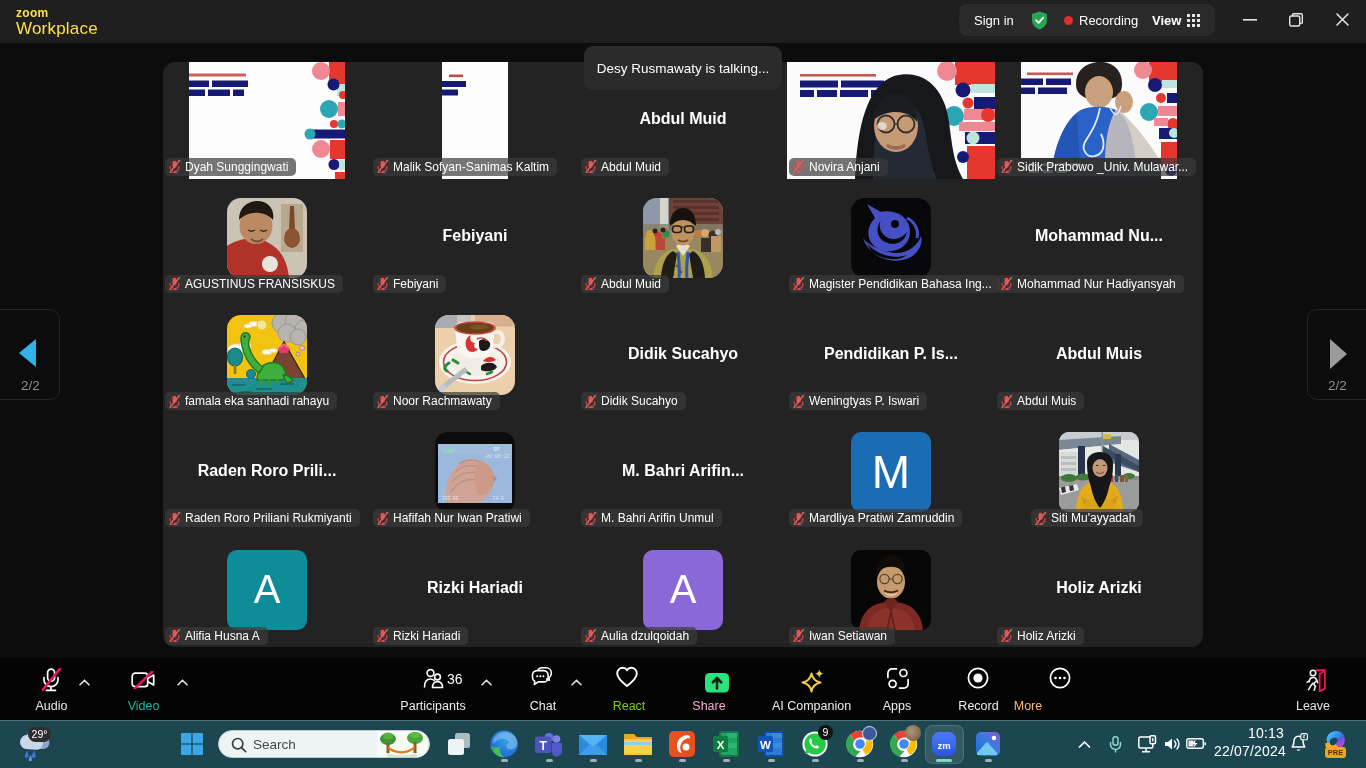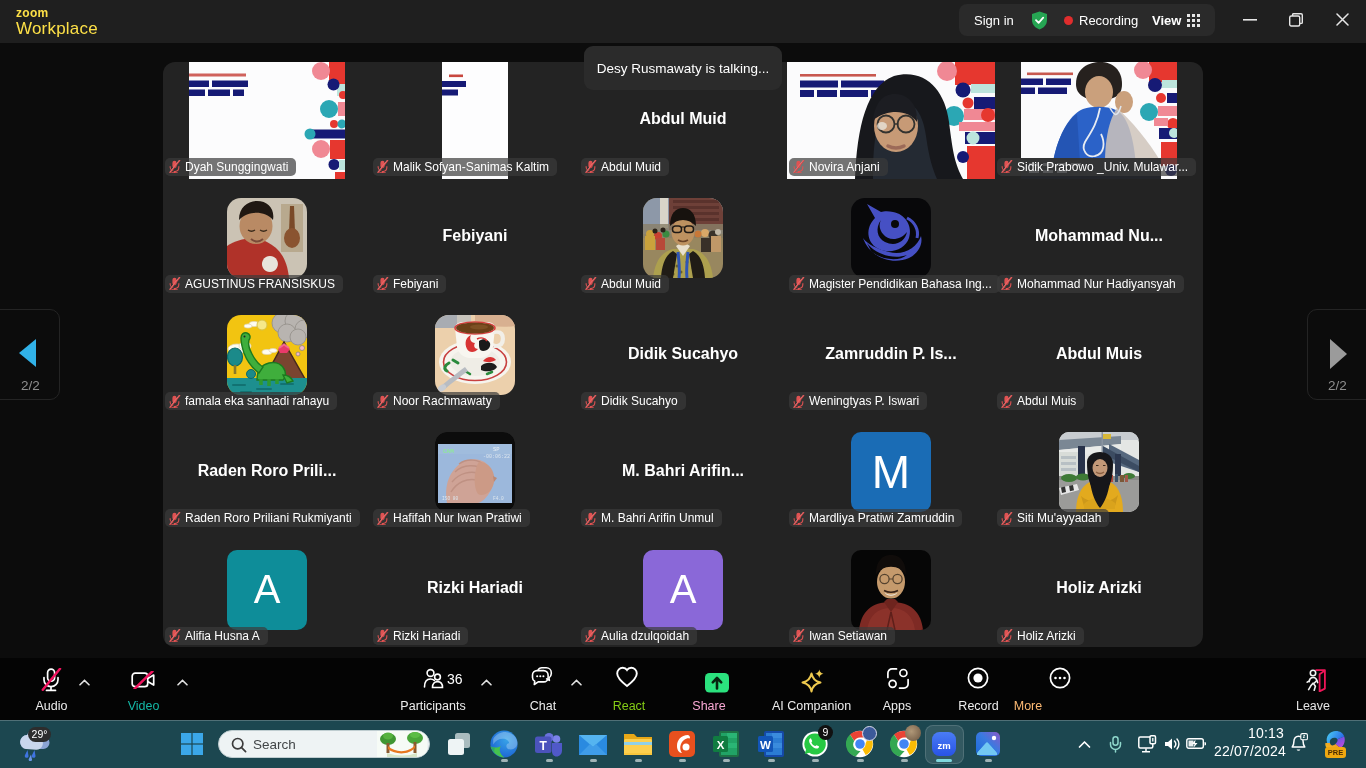--- a/index.html
+++ b/index.html
@@ -418,21 +418,21 @@
 <path d="M20 13 C20 9 24 7 28 7 L52 7 C56 7 60 9 60 13 L58 32 C57 38 52 42 46 43 L34 43 C28 42 23 38 22 32 Z" fill="#f8f6f0"></path>
 <ellipse cx="40" cy="13" rx="20" ry="6" fill="none" stroke="#d84040" stroke-width="1.6"></ellipse>
 <ellipse cx="40" cy="13" rx="19" ry="5.5" fill="#6b4018"></ellipse>
 <ellipse cx="44" cy="12" rx="9" ry="2.5" fill="#7d5024"></ellipse>
 <path d="M58 16 q12 -3 12 8 q0 10 -12 9 l0.8 -4 q7 1 7 -5.5 q0 -6.5 -8.2 -4 Z" fill="#f2efe8"></path>
 <path d="M36 20 C34 24 36 28 40 28 C38 31 40 34 43 34 C40 38 34 38 32 34 C29 28 31 22 36 20 Z" fill="#d83434"></path>
 <path d="M44 26 C48 23 53 24 55 28 C56 32 53 36 48 36 C45 36 44 33 44 30 Z" fill="#1a1a1a"></path>
 <path d="M42 24 C46 22 50 23 52 26" stroke="#d83434" stroke-width="1.5" fill="none"></path>
 </svg></div>
 <div class="ctr" style="left:416.0px;top:282.6px">Didik Sucahyo</div>
-<div class="ctr" style="left:624.0px;top:282.6px">Zamruddin P. Is...</div>
+<div class="ctr" style="left:624.0px;top:282.6px">Pendidikan P. Is...</div>
 <div class="ctr" style="left:832.0px;top:282.6px">Abdul Muis</div>
 <div class="lbl" style="left:2.0px;top:330.1px">
       <svg width="13" height="13" viewBox="0 0 13 13" style="flex:0 0 auto">
         <g fill="#e05252">
           <rect x="4.4" y="0.8" width="4.2" height="7.2" rx="2.1"></rect>
           <path d="M2.7 6.2 v1.1 a3.8 3.8 0 0 0 7.6 0 V6.2 h1.1 v1.1 a4.9 4.9 0 0 1 -4.35 4.85 V12.2 h2.6 v0.8 h-6.3 v-0.8 h2.6 v-0.85 A4.9 4.9 0 0 1 1.6 7.3 V6.2 Z"></path>
         </g>
         <path d="M11.6 0.6 L2.2 12.4" stroke="#d84848" stroke-width="1.5" stroke-linecap="round"></path>
         <path d="M11.2 0.3 L1.8 12.1" stroke="#f29090" stroke-width="0.6" stroke-linecap="round"></path>
       </svg>
@@ -583,21 +583,21 @@
       <svg width="13" height="13" viewBox="0 0 13 13" style="flex:0 0 auto">
         <g fill="#e05252">
           <rect x="4.4" y="0.8" width="4.2" height="7.2" rx="2.1"></rect>
           <path d="M2.7 6.2 v1.1 a3.8 3.8 0 0 0 7.6 0 V6.2 h1.1 v1.1 a4.9 4.9 0 0 1 -4.35 4.85 V12.2 h2.6 v0.8 h-6.3 v-0.8 h2.6 v-0.85 A4.9 4.9 0 0 1 1.6 7.3 V6.2 Z"></path>
         </g>
         <path d="M11.6 0.6 L2.2 12.4" stroke="#d84848" stroke-width="1.5" stroke-linecap="round"></path>
         <path d="M11.2 0.3 L1.8 12.1" stroke="#f29090" stroke-width="0.6" stroke-linecap="round"></path>
       </svg>
       <span>Mardliya Pratiwi Zamruddin</span>
     </div>
-<div class="lbl" style="left:834.0px;top:447.4px">
+<div class="lbl" style="left:868px;top:447.4px">
       <svg width="13" height="13" viewBox="0 0 13 13" style="flex:0 0 auto">
         <g fill="#e05252">
           <rect x="4.4" y="0.8" width="4.2" height="7.2" rx="2.1"></rect>
           <path d="M2.7 6.2 v1.1 a3.8 3.8 0 0 0 7.6 0 V6.2 h1.1 v1.1 a4.9 4.9 0 0 1 -4.35 4.85 V12.2 h2.6 v0.8 h-6.3 v-0.8 h2.6 v-0.85 A4.9 4.9 0 0 1 1.6 7.3 V6.2 Z"></path>
         </g>
         <path d="M11.6 0.6 L2.2 12.4" stroke="#d84848" stroke-width="1.5" stroke-linecap="round"></path>
         <path d="M11.2 0.3 L1.8 12.1" stroke="#f29090" stroke-width="0.6" stroke-linecap="round"></path>
       </svg>
       <span>Siti Mu'ayyadah</span>
     </div>

